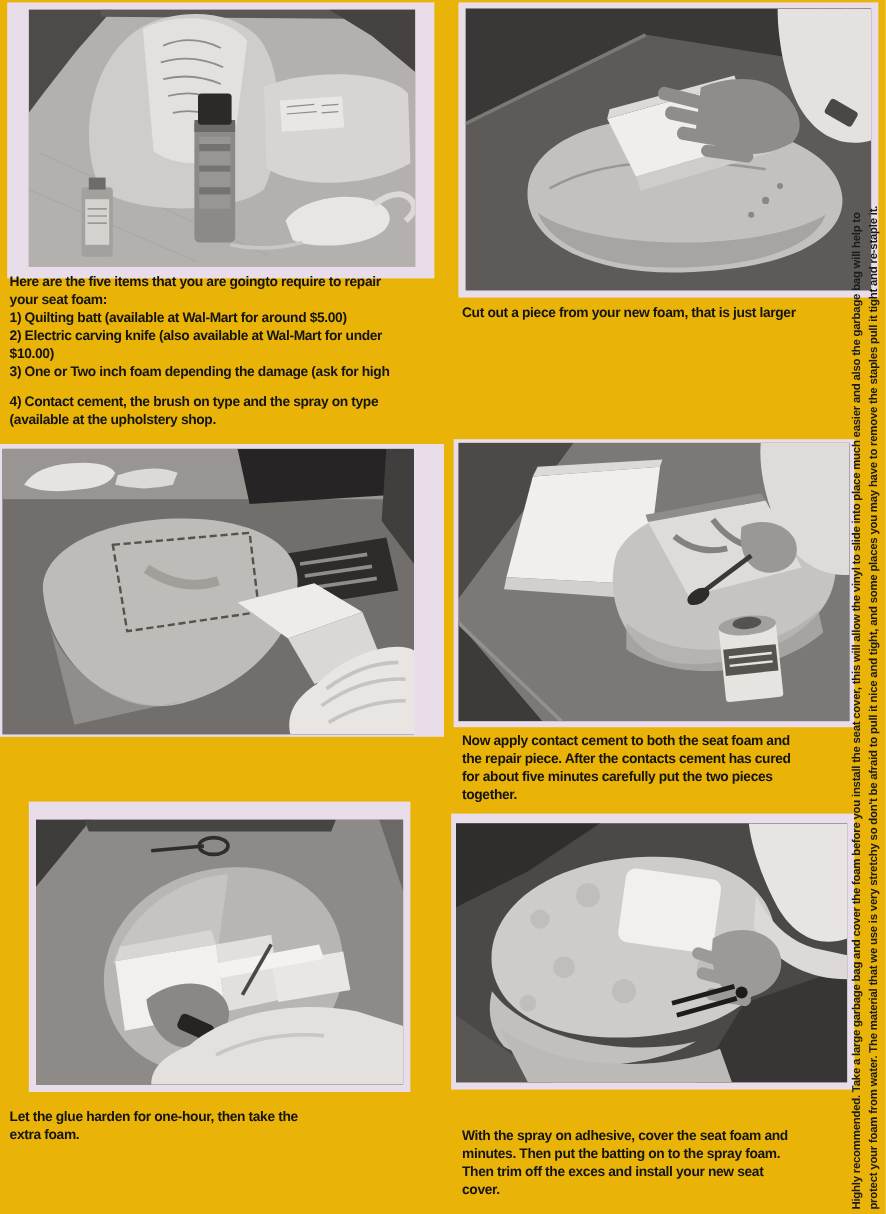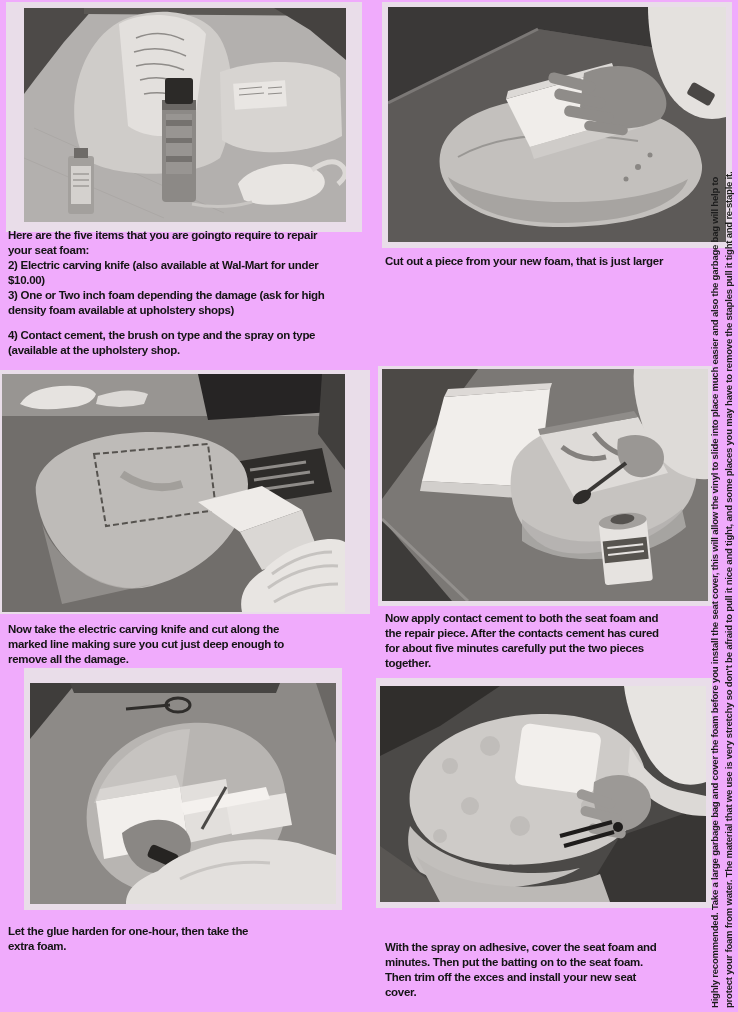--- a/index.html
+++ b/index.html
@@ -1,19 +1,19 @@
 <!DOCTYPE html>
 <html><head>
 <meta charset="utf-8">
 <style>
   html,body { margin:0; padding:0; }
   .page {
     position:relative;
     width:738px; height:1012px;
-    background:#f0abfc;
+    background:#eab308;
     font-family:"Liberation Sans", sans-serif;
     overflow:hidden;
   }
   .mat { position:absolute; background:#e9dde9; }
   .photo { position:absolute; overflow:hidden; background:#777; }
   .photo svg { display:block; width:100%; height:100%; }
   .caption {
     position:absolute;
     color:#141414;
     font-weight:bold;
@@ -137,24 +137,24 @@
           <rect x="176" y="102" width="50" height="11" rx="5" transform="rotate(10 201 107)"></rect>
           <rect x="196" y="116" width="44" height="10" rx="5" transform="rotate(8 218 121)"></rect>
         </g>
       </g>
     </svg>
   </div>
 
   <div class="caption" style="left:8px; top:228px; width:370px;">
     <div class="ln">Here are the five items that you are goingto require to repair</div>
     <div class="ln">your seat foam:</div>
+    <div class="ln">1) Quilting batt (available at Wal-Mart for around $5.00)</div>
     <div class="ln">2) Electric carving knife (also available at Wal-Mart for under</div>
     <div class="ln">$10.00)</div>
     <div class="ln">3) One or Two inch foam depending the damage (ask for high</div>
-    <div class="ln">density foam available at upholstery shops)</div>
     <div class="ln gap-before">4) Contact cement, the brush on type and the spray on type</div>
     <div class="ln">(available at the upholstery shop.</div>
   </div>
 
   <div class="caption" style="left:385px; top:254px; width:330px;">
     <div class="ln">Cut out a piece from your new foam, that is just larger</div>
   </div>
 
   <div class="mat" style="left:0px; top:370px; width:370px; height:244px;"></div>
   <div class="photo" style="left:2px; top:374px; width:343px; height:238px;">
@@ -226,25 +226,20 @@
         <ellipse cx="244" cy="150" rx="12" ry="5" fill="#55524f"></ellipse>
         <rect x="222" y="170" width="44" height="22" fill="#57544f"></rect>
         <g stroke="#e6e3e0" stroke-width="2">
             <line x1="226" y1="177" x2="262" y2="177"></line>
             <line x1="226" y1="184" x2="262" y2="184"></line>
           </g>
       </g>
     </svg>
   </div>
 
-  <div class="caption" style="left:8px; top:622px; width:366px;">
-    <div class="ln">Now take the electric carving knife and cut along the</div>
-    <div class="ln">marked line making sure you cut just deep enough to</div>
-    <div class="ln">remove all the damage.</div>
-  </div>
 
   <div class="caption" style="left:385px; top:611px; width:328px;">
     <div class="ln">Now apply contact cement to both the seat foam and</div>
     <div class="ln">the repair piece. After the contacts cement has cured</div>
     <div class="ln">for about five minutes carefully put the two pieces</div>
     <div class="ln">together.</div>
   </div>
 
   <div class="mat" style="left:24px; top:668px; width:318px; height:242px;"></div>
   <div class="photo" style="left:30px; top:683px; width:306px; height:221px;">
@@ -318,21 +313,21 @@
     </svg>
   </div>
 
   <div class="caption" style="left:8px; top:924px; width:366px;">
     <div class="ln">Let the glue harden for one-hour, then take the</div>
     <div class="ln">extra foam.</div>
   </div>
 
   <div class="caption" style="left:385px; top:940px; width:328px;">
     <div class="ln">With the spray on adhesive, cover the seat foam and</div>
-    <div class="ln">minutes. Then put the batting on to the seat foam.</div>
+    <div class="ln">minutes. Then put the batting on to the spray foam.</div>
     <div class="ln">Then trim off the exces and install your new seat</div>
     <div class="ln">cover.</div>
   </div>
 
   <div class="vnote">
     <div>Highly recommended. Take a large garbage bag and cover the foam before you install the seat cover,  this will allow the vinyl to slide into place much easier and also the garbage bag will help to</div>
     <div>protect your foam  from water. The material that we use is very stretchy so don't be afraid to pull it nice and tight, and some places you may have to remove the staples pull it tight and re-staple it.</div>
   </div>
 
 </div>

